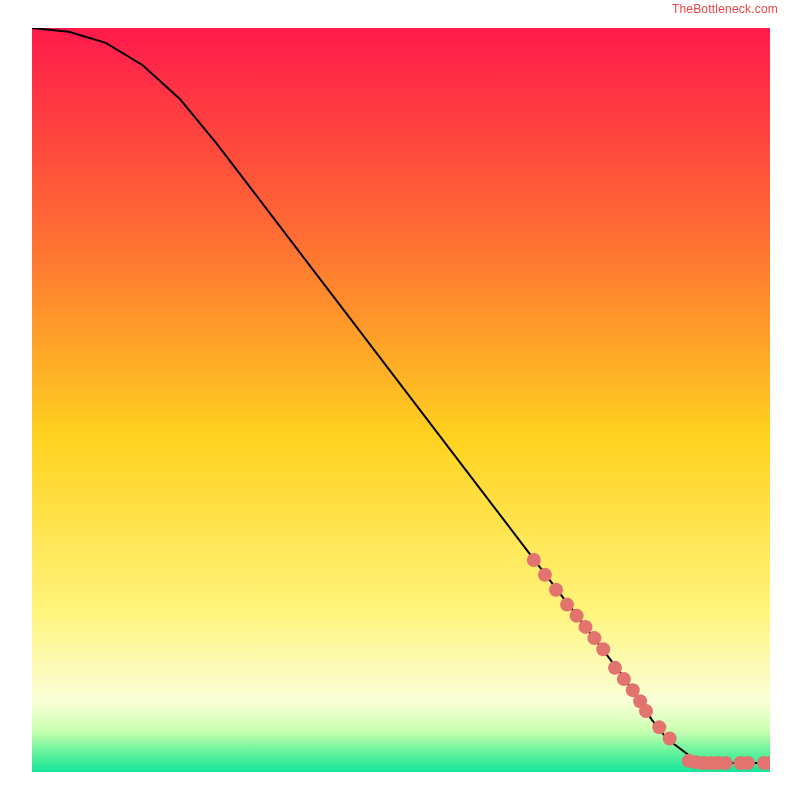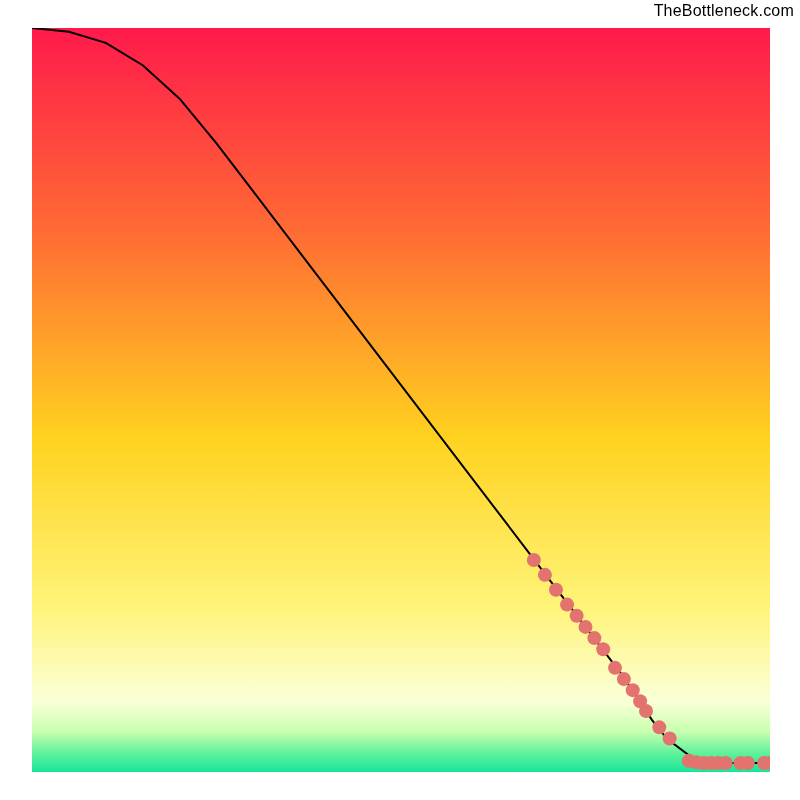--- a/index.html
+++ b/index.html
@@ -10,23 +10,23 @@
   }
   .stage {
     width: 800px;
     height: 800px;
     position: relative;
     overflow: hidden;
   }
   .watermark {
     position: absolute;
     top: 2px;
-    right: 6px;
-    font-size: 16px;
-    color: #000000;
+    right: 22px;
+    font-size: 12px;
+    color: #ef4444;
     font-family: Arial, sans-serif;
     letter-spacing: 0.2px;
   }
   .plot {
     position: absolute;
     left: 32px;
     top: 28px;
     width: 738px;
     height: 744px;
     background: #000;

